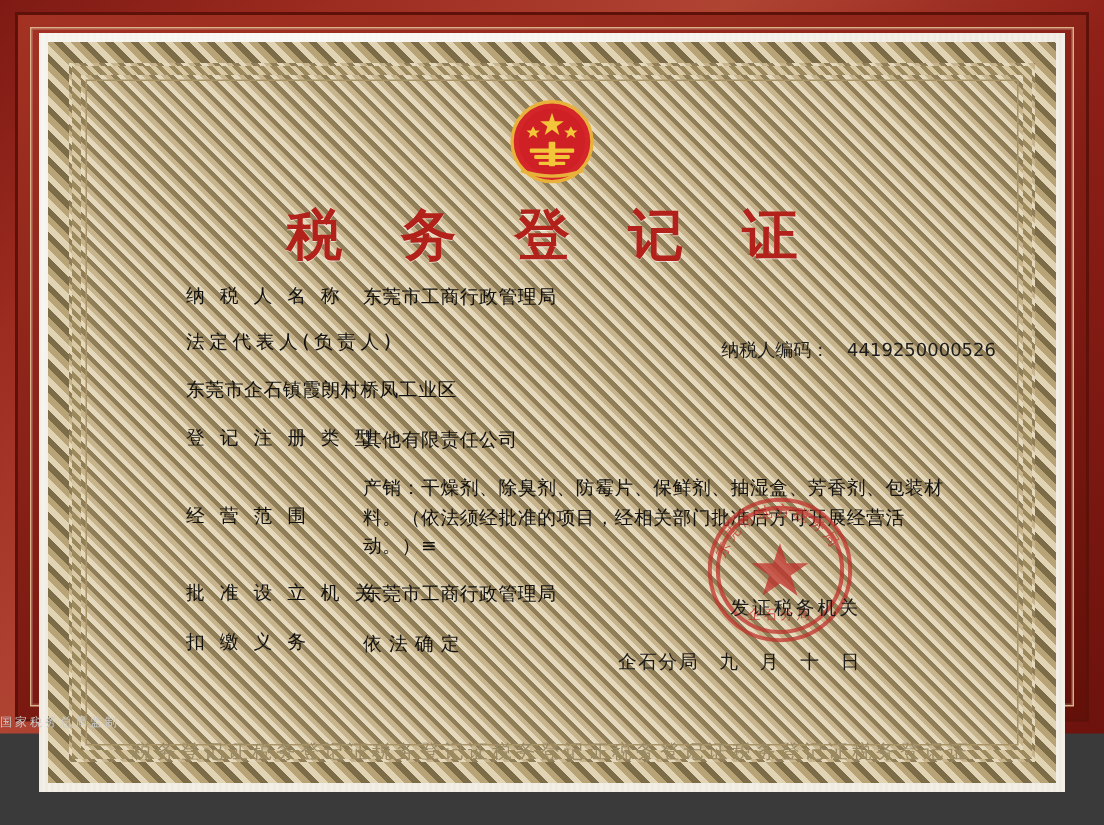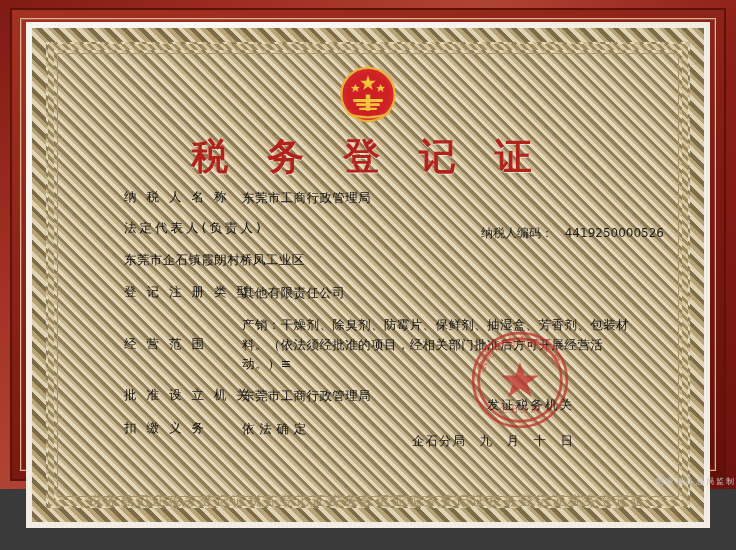--- a/index.html
+++ b/index.html
@@ -196,21 +196,21 @@
     font-size: 13px;
     color: #9a8a66;
     letter-spacing: 3px;
     white-space: nowrap;
     overflow: hidden;
   }
   .below-frame-text {
     position: absolute;
     left: 0; right: 0;
     bottom: 2px;
-    text-align: right;
+    text-align: left;
     font-size: 8px;
     color: #c9c9c9;
     letter-spacing: 2px;
   }
 </style>
 </head>
 <body>
 
 <div class="frame-outer">
   <div class="frame-bevel"></div>

